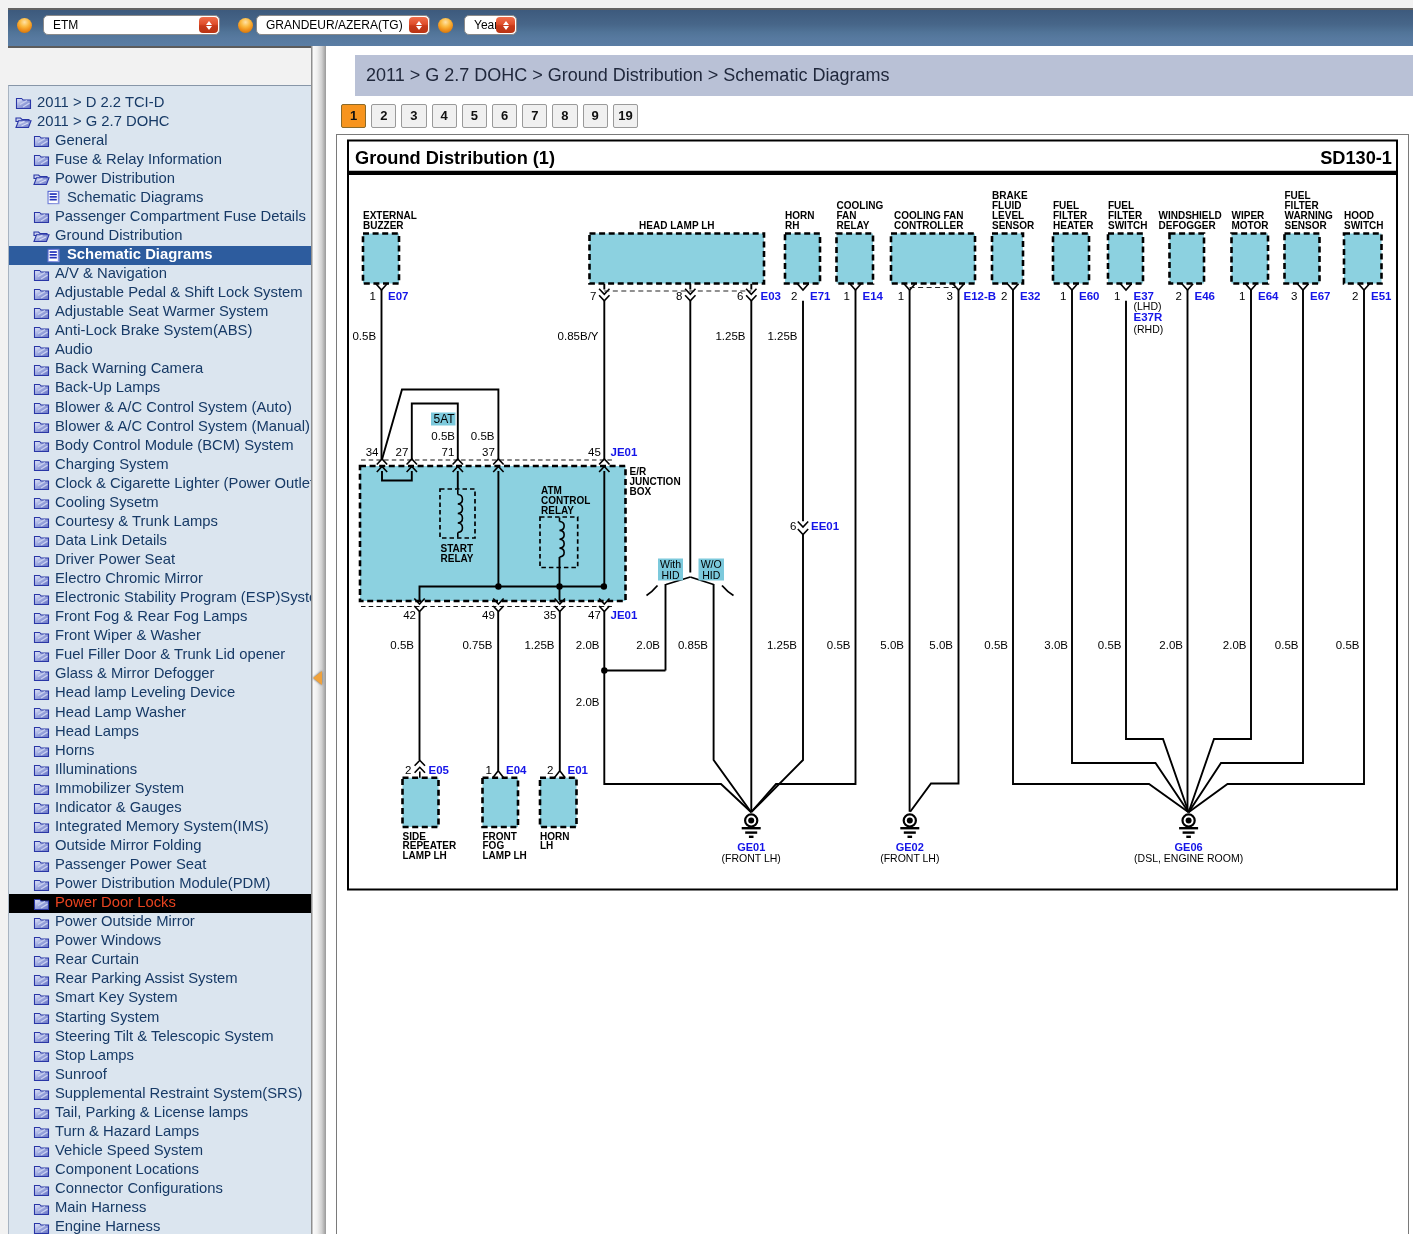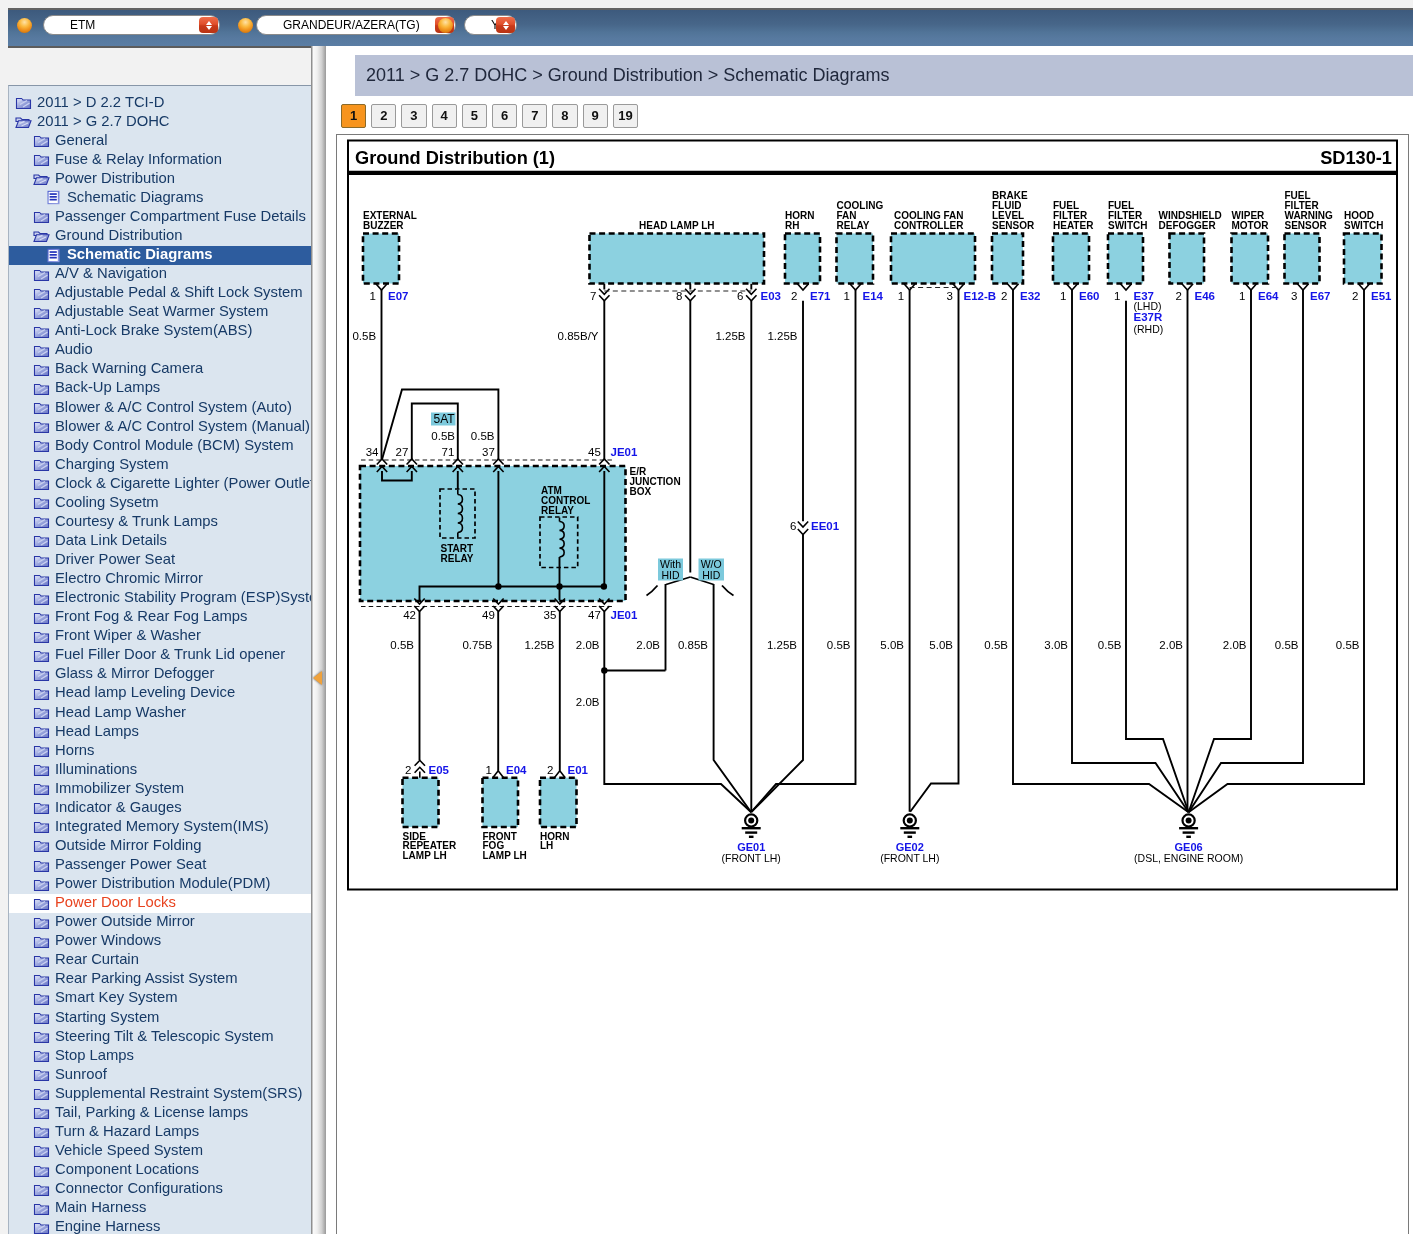--- a/index.html
+++ b/index.html
@@ -1,36 +1,36 @@
 <!DOCTYPE html>
 <html><head><meta charset="utf-8"><style>
 html,body{margin:0;padding:0;width:1413px;height:1234px;overflow:hidden;
  background:#f2f2f2;font-family:"Liberation Sans",sans-serif;}
 #toolbar{position:absolute;left:8px;top:8px;width:1405px;height:36px;
  background:linear-gradient(#3d5a7d 0%,#476689 40%,#517498 62%,#57799f 78%,#5a7da4 100%);
  border-top:2px solid #636363;border-bottom:2px solid #5c5c5c;}
 .orb{position:absolute;top:8px;width:15px;height:15px;border-radius:50%;
  background:radial-gradient(circle at 50% 28%,#ffe2a6 0%,#fbb93e 35%,#f0921c 60%,#d2750c 85%,#b55f04 100%);}
-.sel{position:absolute;top:5px;height:20px;background:#fff;border-radius:10px;
- border:1px solid #8a8a8a;font-size:12px;color:#000;line-height:19px;padding-left:26px;box-sizing:border-box;}
+.sel{position:absolute;top:5px;height:20px;background:#fff;border-radius:5px;
+ border:1px solid #8a8a8a;font-size:12px;color:#000;line-height:19px;padding-left:9px;box-sizing:border-box;}
 .step{position:absolute;right:1px;top:1px;bottom:1px;width:19px;border-radius:4px;
  background:linear-gradient(#ef6d4a 0%,#e04f2b 45%,#c93a1a 55%,#b93413 100%);}
 .step:before,.step:after{content:"";position:absolute;left:50%;transform:translateX(-50%);
  border-left:3.5px solid transparent;border-right:3.5px solid transparent;}
 .step:before{top:3.5px;border-bottom:4.5px solid #fff;}
 .step:after{bottom:3.5px;border-top:4.5px solid #fff;}
 #sidebar{position:absolute;left:8px;top:46px;width:303px;height:1188px;
  background:#dbe5ef;border-top:1px solid #8796a8;border-left:1px solid #a8b4c2;overflow:hidden;
  padding-top:7.5px;box-sizing:border-box;margin-top:39px;}
 .r{height:19.07px;display:flex;align-items:flex-start;white-space:nowrap;overflow:hidden;
  font-size:14.8px;color:#173a66;}
 .r svg{flex:0 0 auto;margin-right:5px;margin-top:1.5px;}
 .l0{padding-left:6px}.l1{padding-left:24px}.l2{padding-left:36px}
 .r.sel-row{background:#2d5c9e;color:#fff;font-weight:bold;}
-.r.red-row{background:#ffffff;color:#e8431f;}
+.r.red-row{background:#000000;color:#e8431f;}
 #splitter{position:absolute;left:311px;top:46px;width:15px;height:1188px;
  background:linear-gradient(90deg,#8f8f8f 0,#8f8f8f 1px,#fafafa 2px,#f0f0f0 40%,#d0d0d0 72%,#a8a8a8 92%,#9a9a9a 100%);}
 #collapse{position:absolute;left:2px;top:625px;width:0;height:0;
  border-top:7px solid transparent;border-bottom:7px solid transparent;border-right:9px solid #f0a23c;
  filter:drop-shadow(0 0 1px #555);}
 #mainbg{position:absolute;left:326px;top:46px;width:1087px;height:1188px;background:#fff;}
 #crumb{position:absolute;left:355px;top:55px;width:1072px;height:41px;background:#b9c1d6;
  font-size:18px;color:#20283c;line-height:41px;padding-left:11px;box-sizing:border-box;}
 #pages{position:absolute;left:341px;top:103.5px;height:24px;}
 .pg{position:absolute;top:0;width:25.2px;height:24px;background:#f0f0f0;border:1px solid #9a9a9a;
@@ -70,21 +70,21 @@
  <rect x="4.6" y="6" width="7.2" height="1.7" fill="#2433bb"></rect>
  <rect x="4.6" y="8.8" width="7.2" height="1.7" fill="#2433bb"></rect>
 </symbol>
 </defs>
 </svg>
 
 <div id="toolbar">
  <span class="orb" style="left:9px"></span>
  <div class="sel" style="left:35px;width:177px">ETM<span class="step"></span></div>
  <span class="orb" style="left:229.5px"></span>
- <div class="sel" style="left:248px;width:200px">GRANDEUR/AZERA(TG)<span class="step"></span></div>
+ <div class="sel" style="left:248px;width:174px">GRANDEUR/AZERA(TG)<span class="step"></span></div>
  <span class="orb" style="left:429.5px"></span>
  <div class="sel" style="left:456px;width:53px">Year<span class="step"></span></div>
 </div>
 <div id="sidebar">
 <div class="r l0"><svg class="ico" width="17" height="15" viewBox="0 0 17 15">
         <use href="#fc"></use>
       </svg>2011 &gt; D 2.2 TCI-D</div>
 <div class="r l0"><svg class="ico" width="17" height="15" viewBox="0 0 17 15">
         <use href="#fo"></use>
       </svg>2011 &gt; G 2.7 DOHC</div>

